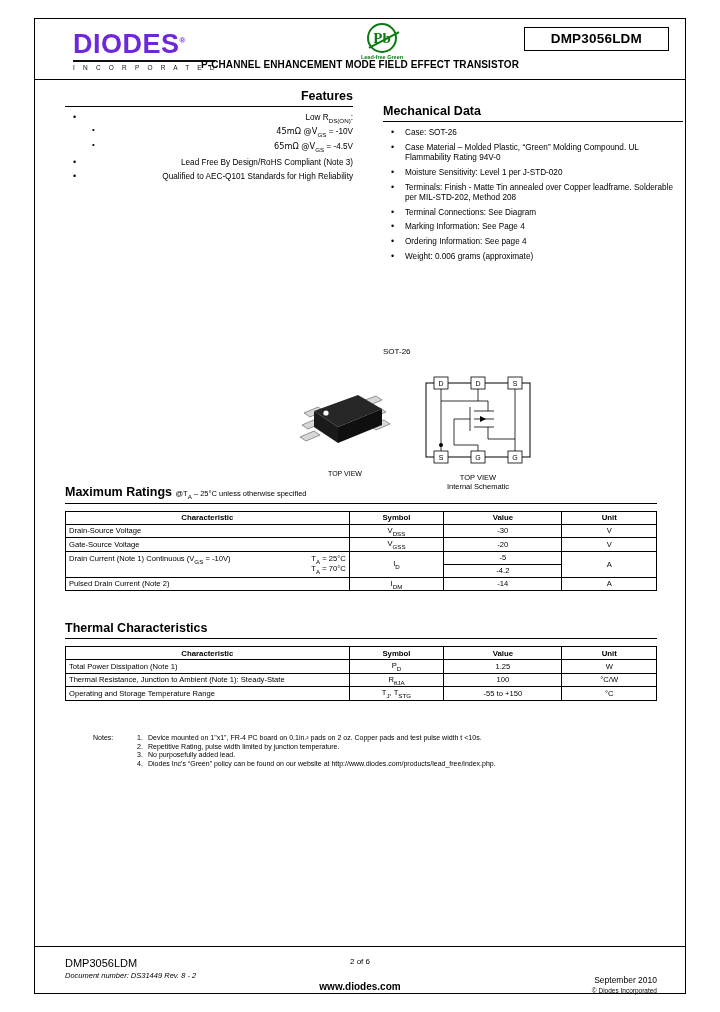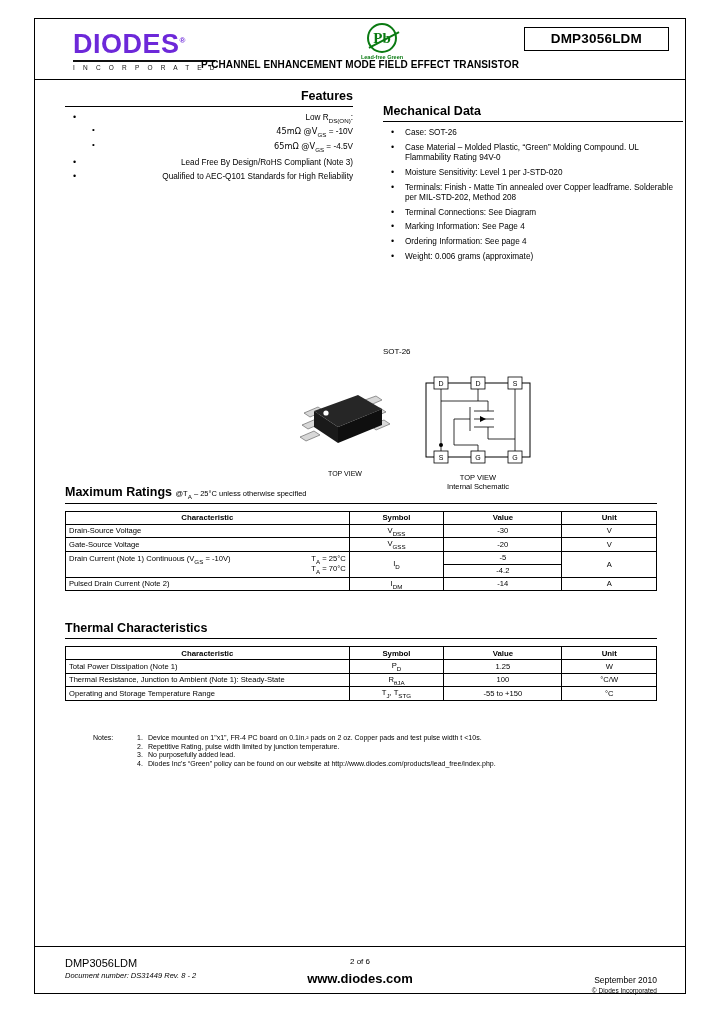--- a/index.html
+++ b/index.html
@@ -122,21 +122,21 @@
   .notes ol li span.n { display:inline-block; width:11px; }
 
   
   .footer { position:absolute; left:0; bottom:8px; width:100%; }
   .footer-rule { height:1px; background:#000; width:100%; margin-bottom:4px;}
   .f-left { position:absolute; left:30px; top:6px; }
   .f-part { font-size:11px; }
   .f-doc { font-size:7.5px; font-style:italic; margin-top:2px;}
   .f-center { position:absolute; left:0; top:6px; width:100%; text-align:center; }
   .f-page { font-size:8px; }
-  .f-web { font-size:13px; font-weight:bold; margin-top:5px;}
+  .f-web { font-size:10px; font-weight:bold; margin-top:15px;}
   .f-right { position:absolute; right:28px; top:24px; text-align:right; }
   .f-date { font-size:8.5px; }
   .f-copy { font-size:6.5px; margin-top:2px;}
 </style>
 </head>
 <body>
 
 <div class="page">
 
   <div class="header">

